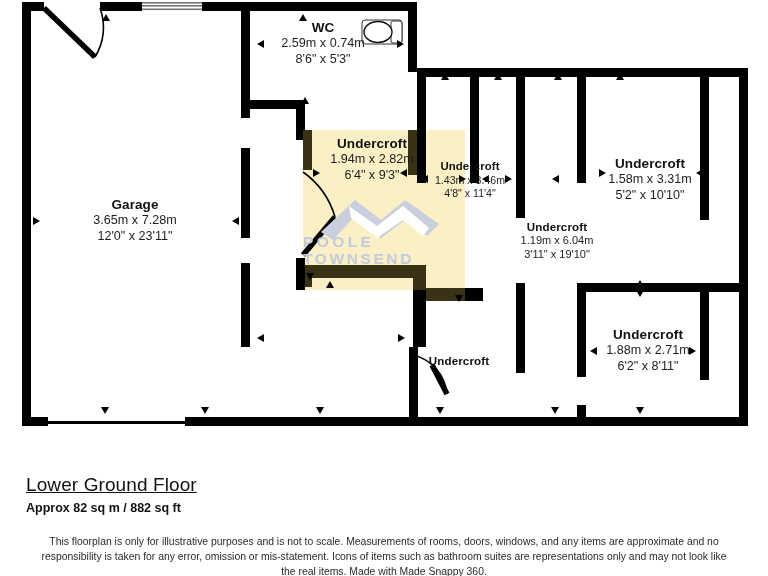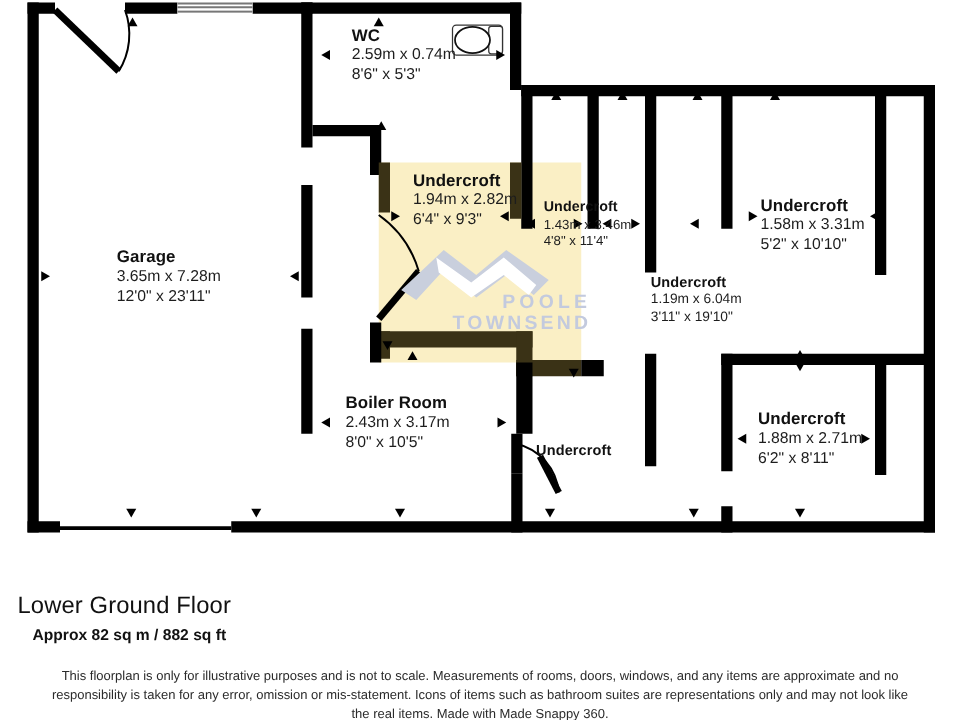--- a/index.html
+++ b/index.html
@@ -12,20 +12,21 @@
     position:relative;
   }
   #plan-stage{
     position:absolute;left:0;top:0;width:768px;height:576px;
   }
   #plan-svg{position:absolute;left:0;top:0;width:768px;height:470px;display:block;}
 
   
   .room-label{
     position:absolute;
+    text-align:center;
     line-height:1.22;
     white-space:nowrap;
     pointer-events:none;
     transform:translate(-50%,-50%);
   }
   .room-label .rl-name{
     font-weight:bold;
     font-size:13.5px;
     color:#111111;
     letter-spacing:.1px;
@@ -37,42 +38,43 @@
   .room-label.small .rl-name{font-size:11.4px;}
   .room-label.small .rl-dim{font-size:10.6px;}
   .room-label.mid .rl-name{font-size:11.6px;}
   .room-label.mid .rl-dim{font-size:11px;}
 
   
   .footer{
     position:absolute;left:0;top:468px;width:768px;
   }
   .floor-title{
-    position:absolute;left:14px;top:6px;
+    position:absolute;left:26px;top:6px;
     font-size:19px;color:#111;letter-spacing:.1px;
     font-family:"Liberation Sans","DejaVu Sans",sans-serif;
+    text-decoration:underline;
   }
   .floor-area{
     position:absolute;left:26px;top:33px;
     font-size:12.5px;font-weight:bold;color:#111;text-align:right;
   }
   .disclaimer{
     position:absolute;left:34px;top:66px;width:700px;
     text-align:center;font-size:10.4px;line-height:1.45;color:#2b2b2b;
   }
 
   
   #watermark{
     position:absolute;
     left:303px;top:196px;width:170px;height:80px;
     pointer-events:none;
   }
   #watermark .wm-text{
     position:absolute;left:0;top:38px;width:170px;
-    text-align:right;
+    text-align:left;
     font-weight:bold;
     font-size:15.5px;
     letter-spacing:3.4px;
     color:#c3cade;
     line-height:1.08;
   }
   #watermark .wm-text .wm-l2{display:block;font-size:15.5px;letter-spacing:2.6px;}
   #watermark .wm-mark{position:absolute;left:16px;top:0px;width:140px;height:44px;}
 </style>
 </head>
@@ -265,25 +267,20 @@
     <div class="rl-dim">1.58m x 3.31m</div>
     <div class="rl-dim">5'2" x 10'10"</div>
   </div>
 
   <div class="room-label" style="left:648px;top:351px;">
     <div class="rl-name">Undercroft</div>
     <div class="rl-dim">1.88m x 2.71m</div>
     <div class="rl-dim">6'2" x 8'11"</div>
   </div>
 
-  <div class="room-label" style="left:318px;top:338px;">
-    <div class="rl-name">Boiler Room</div>
-    <div class="rl-dim">2.43m x 3.17m</div>
-    <div class="rl-dim">8'0" x 10'5"</div>
-  </div>
 
   <div class="room-label mid" style="left:459px;top:361px;">
     <div class="rl-name">Undercroft</div>
   </div>
 
   <div id="watermark">
     <svg class="wm-mark" viewBox="0 0 140 44">
       <path d="M2 36 L36 4 L62 24 L86 4 L120 28 L108 40 L86 24 L62 42 L36 20 L14 44 Z" fill="#c9cfdd"></path>
       <path d="M30 10 L58 30 L84 10 L110 32 L104 40 L84 24 L58 42 L32 22 Z" fill="#ffffff"></path>
     </svg>

